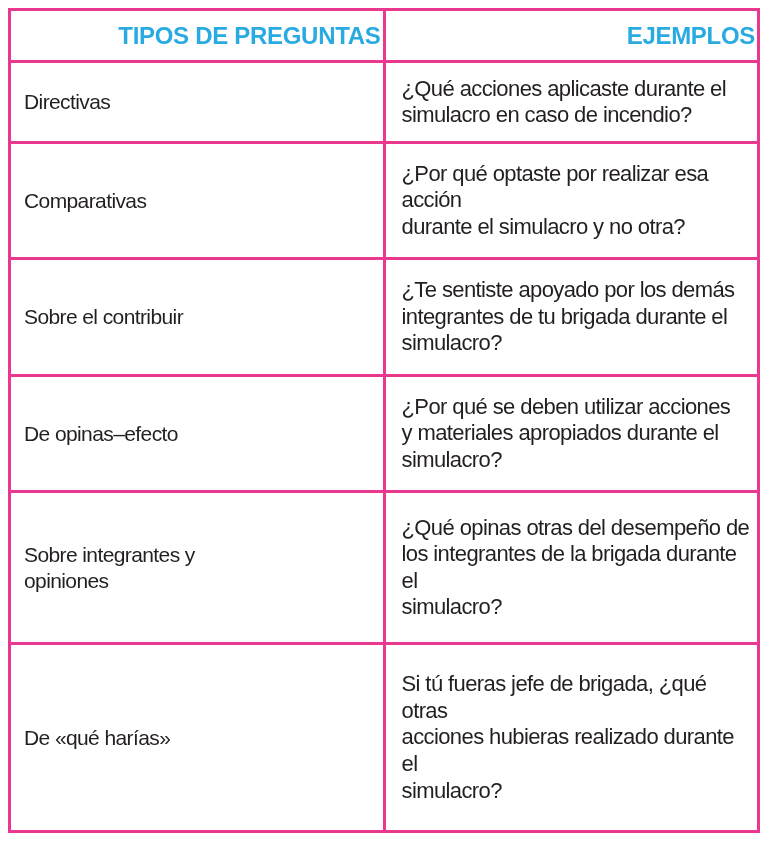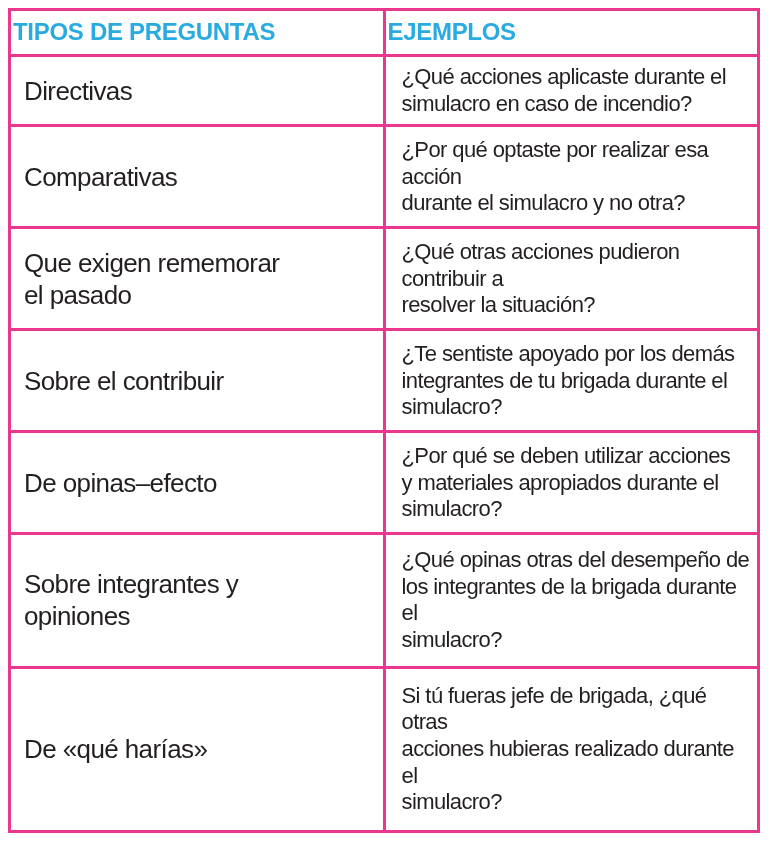--- a/index.html
+++ b/index.html
@@ -27,27 +27,27 @@
     border: 3px solid var(--pink);
     vertical-align: middle;
     box-sizing: border-box;
     overflow: hidden;
   }
   th.hdr {
     color: var(--cyan);
     font-weight: bold;
     font-size: 24px;
     letter-spacing: -0.3px;
-    text-align: left;
+    text-align: right;
     padding: 4px 2px;
   }
   td.tipo {
     width: 284px;
     color: var(--ink);
-    font-size: 26px;
+    font-size: 21px;
     letter-spacing: -0.6px;
     padding: 2px 6px 2px 13px;
     white-space: pre-line;
     line-height: 1.24;
   }
   td.ejemplo {
     width: 468px;
     color: var(--ink);
     font-size: 22px;
     letter-spacing: -0.6px;
@@ -69,26 +69,20 @@
     <tr style="height:57px">
       <td class="tipo">Directivas</td>
       <td class="ejemplo">¿Qué acciones aplicaste durante el
 simulacro en caso de incendio?</td>
     </tr>
     <tr style="height:63px">
       <td class="tipo">Comparativas</td>
       <td class="ejemplo">¿Por qué optaste por realizar esa acción
 durante el simulacro y no otra?</td>
     </tr>
-    <tr style="height:66px">
-      <td class="tipo">Que exigen rememorar
-el pasado</td>
-      <td class="ejemplo">¿Qué otras acciones pudieron contribuir a
-resolver la situación?</td>
-    </tr>
     <tr style="height:87px">
       <td class="tipo">Sobre el contribuir</td>
       <td class="ejemplo">¿Te sentiste apoyado por los demás
 integrantes de tu brigada durante el
 simulacro?</td>
     </tr>
     <tr style="height:86px">
       <td class="tipo">De opinas–efecto</td>
       <td class="ejemplo">¿Por qué se deben utilizar acciones
 y materiales apropiados durante el

